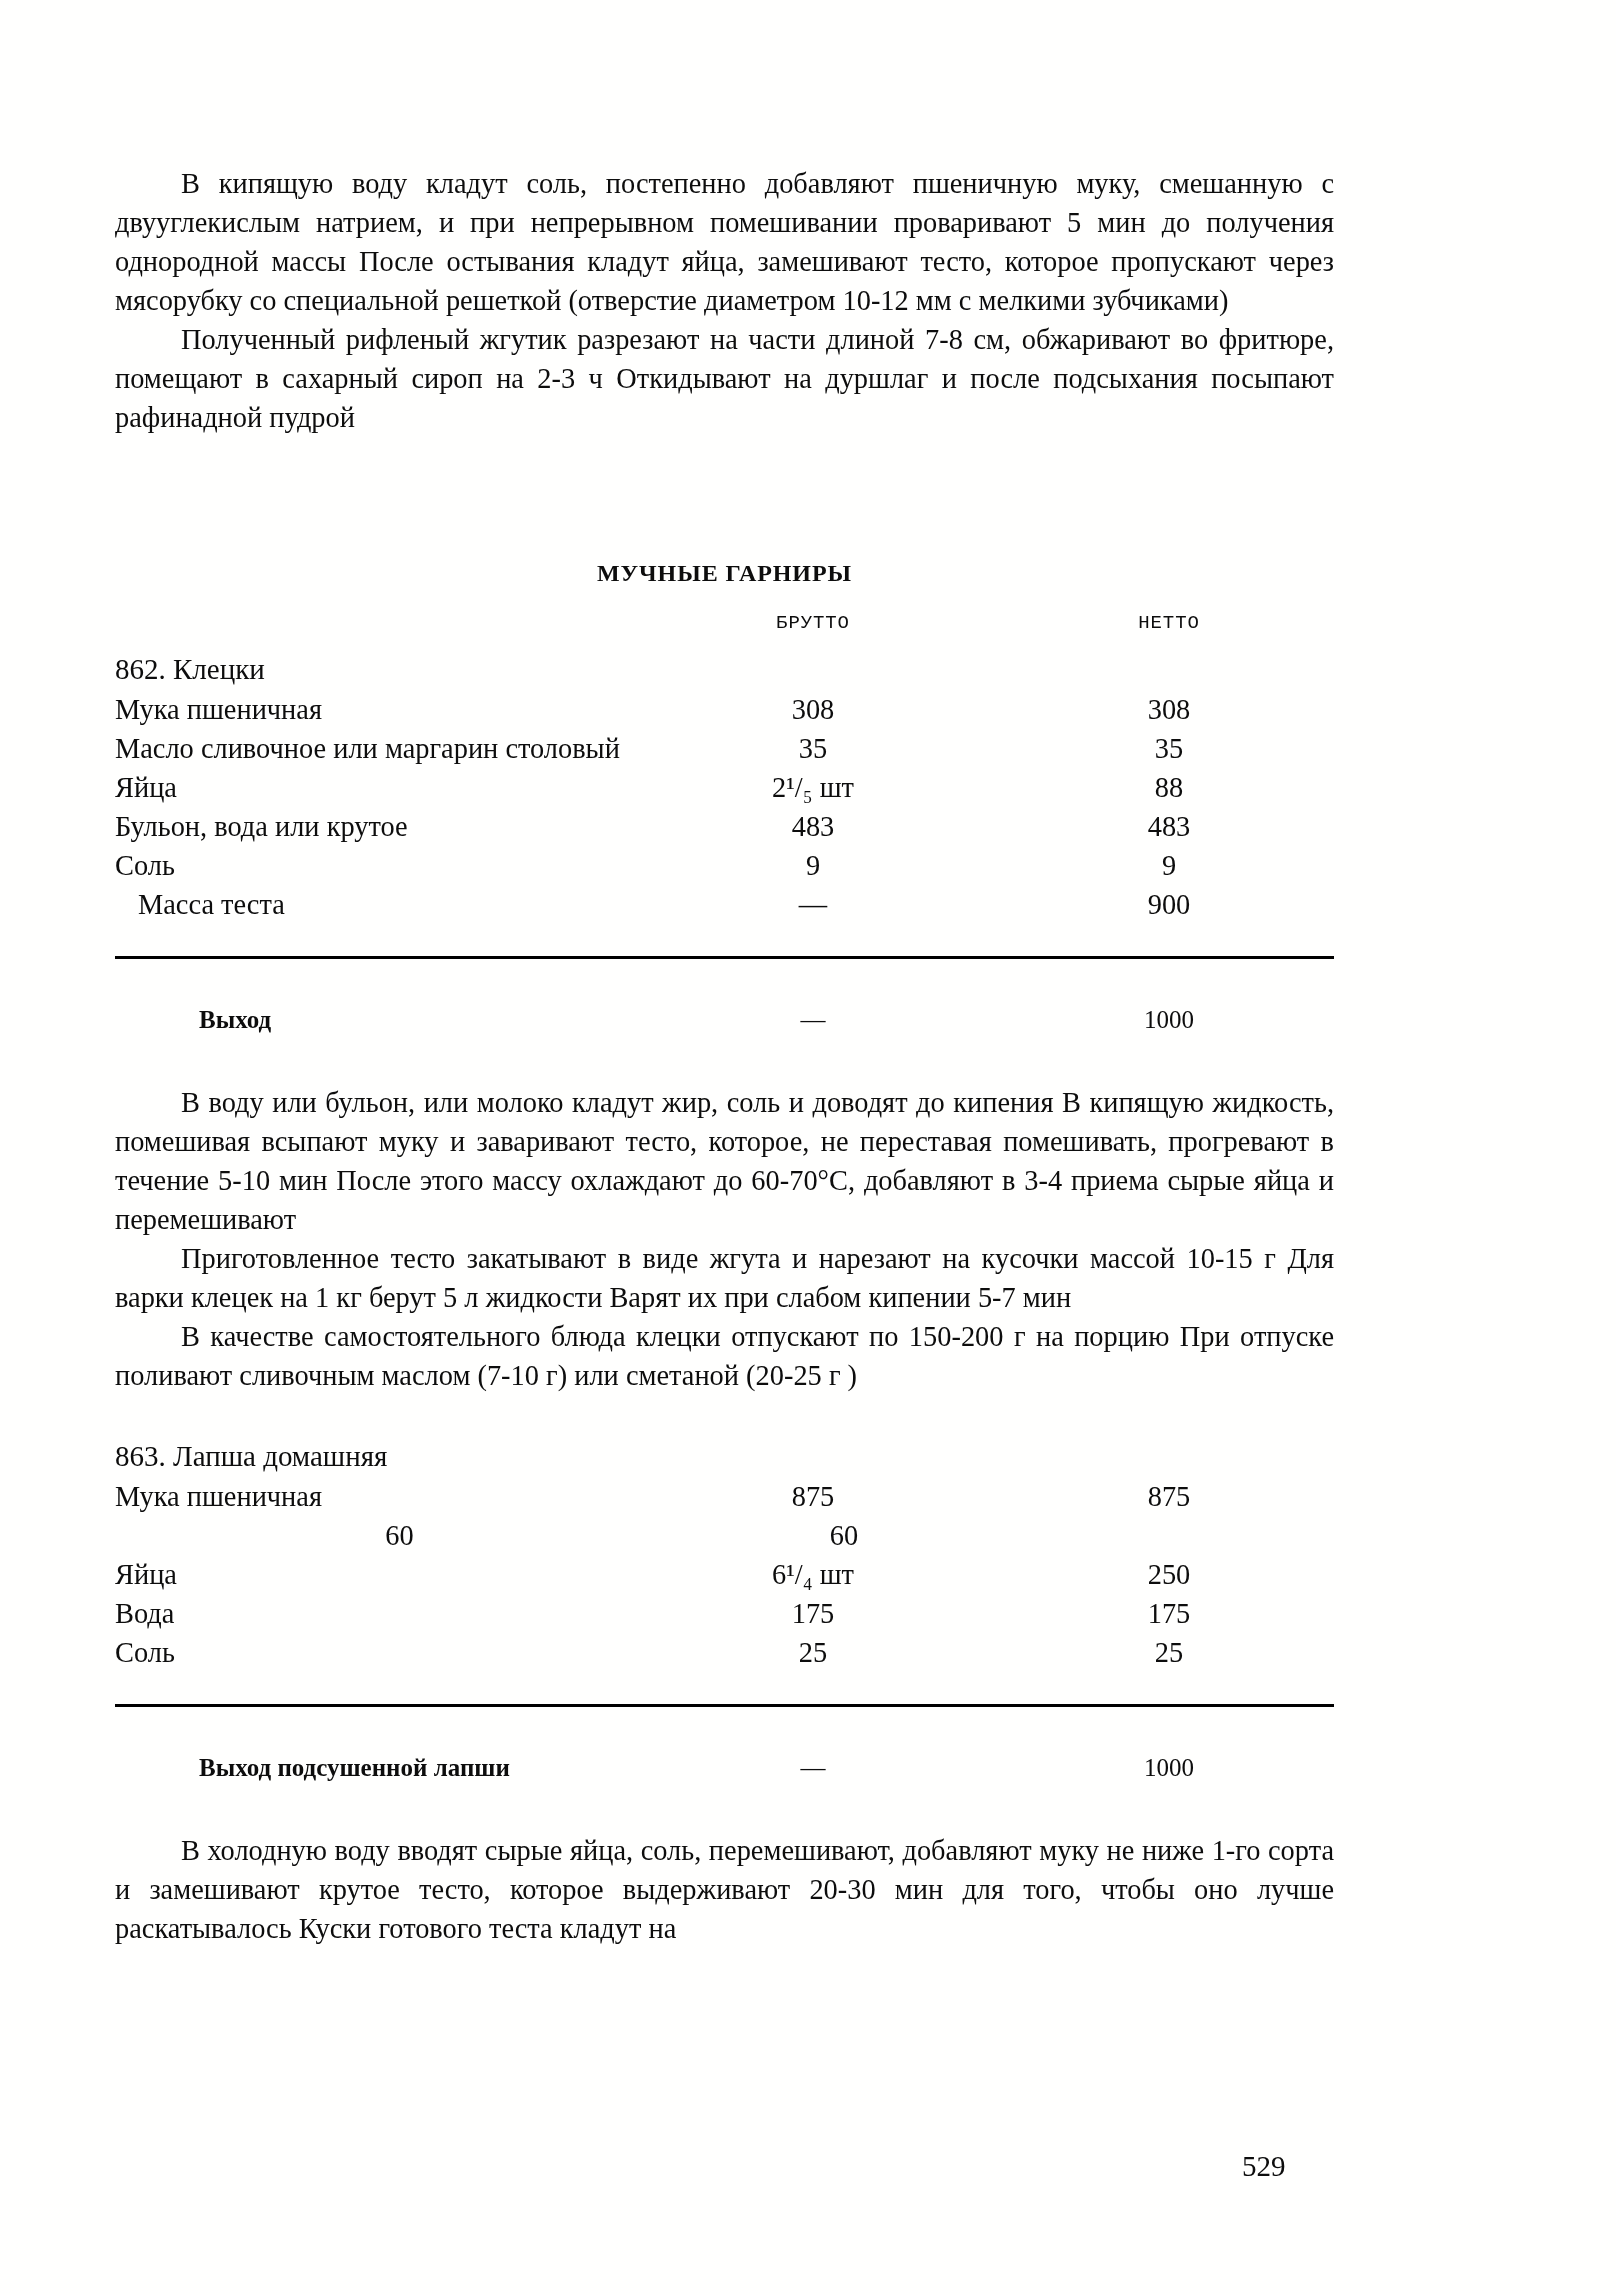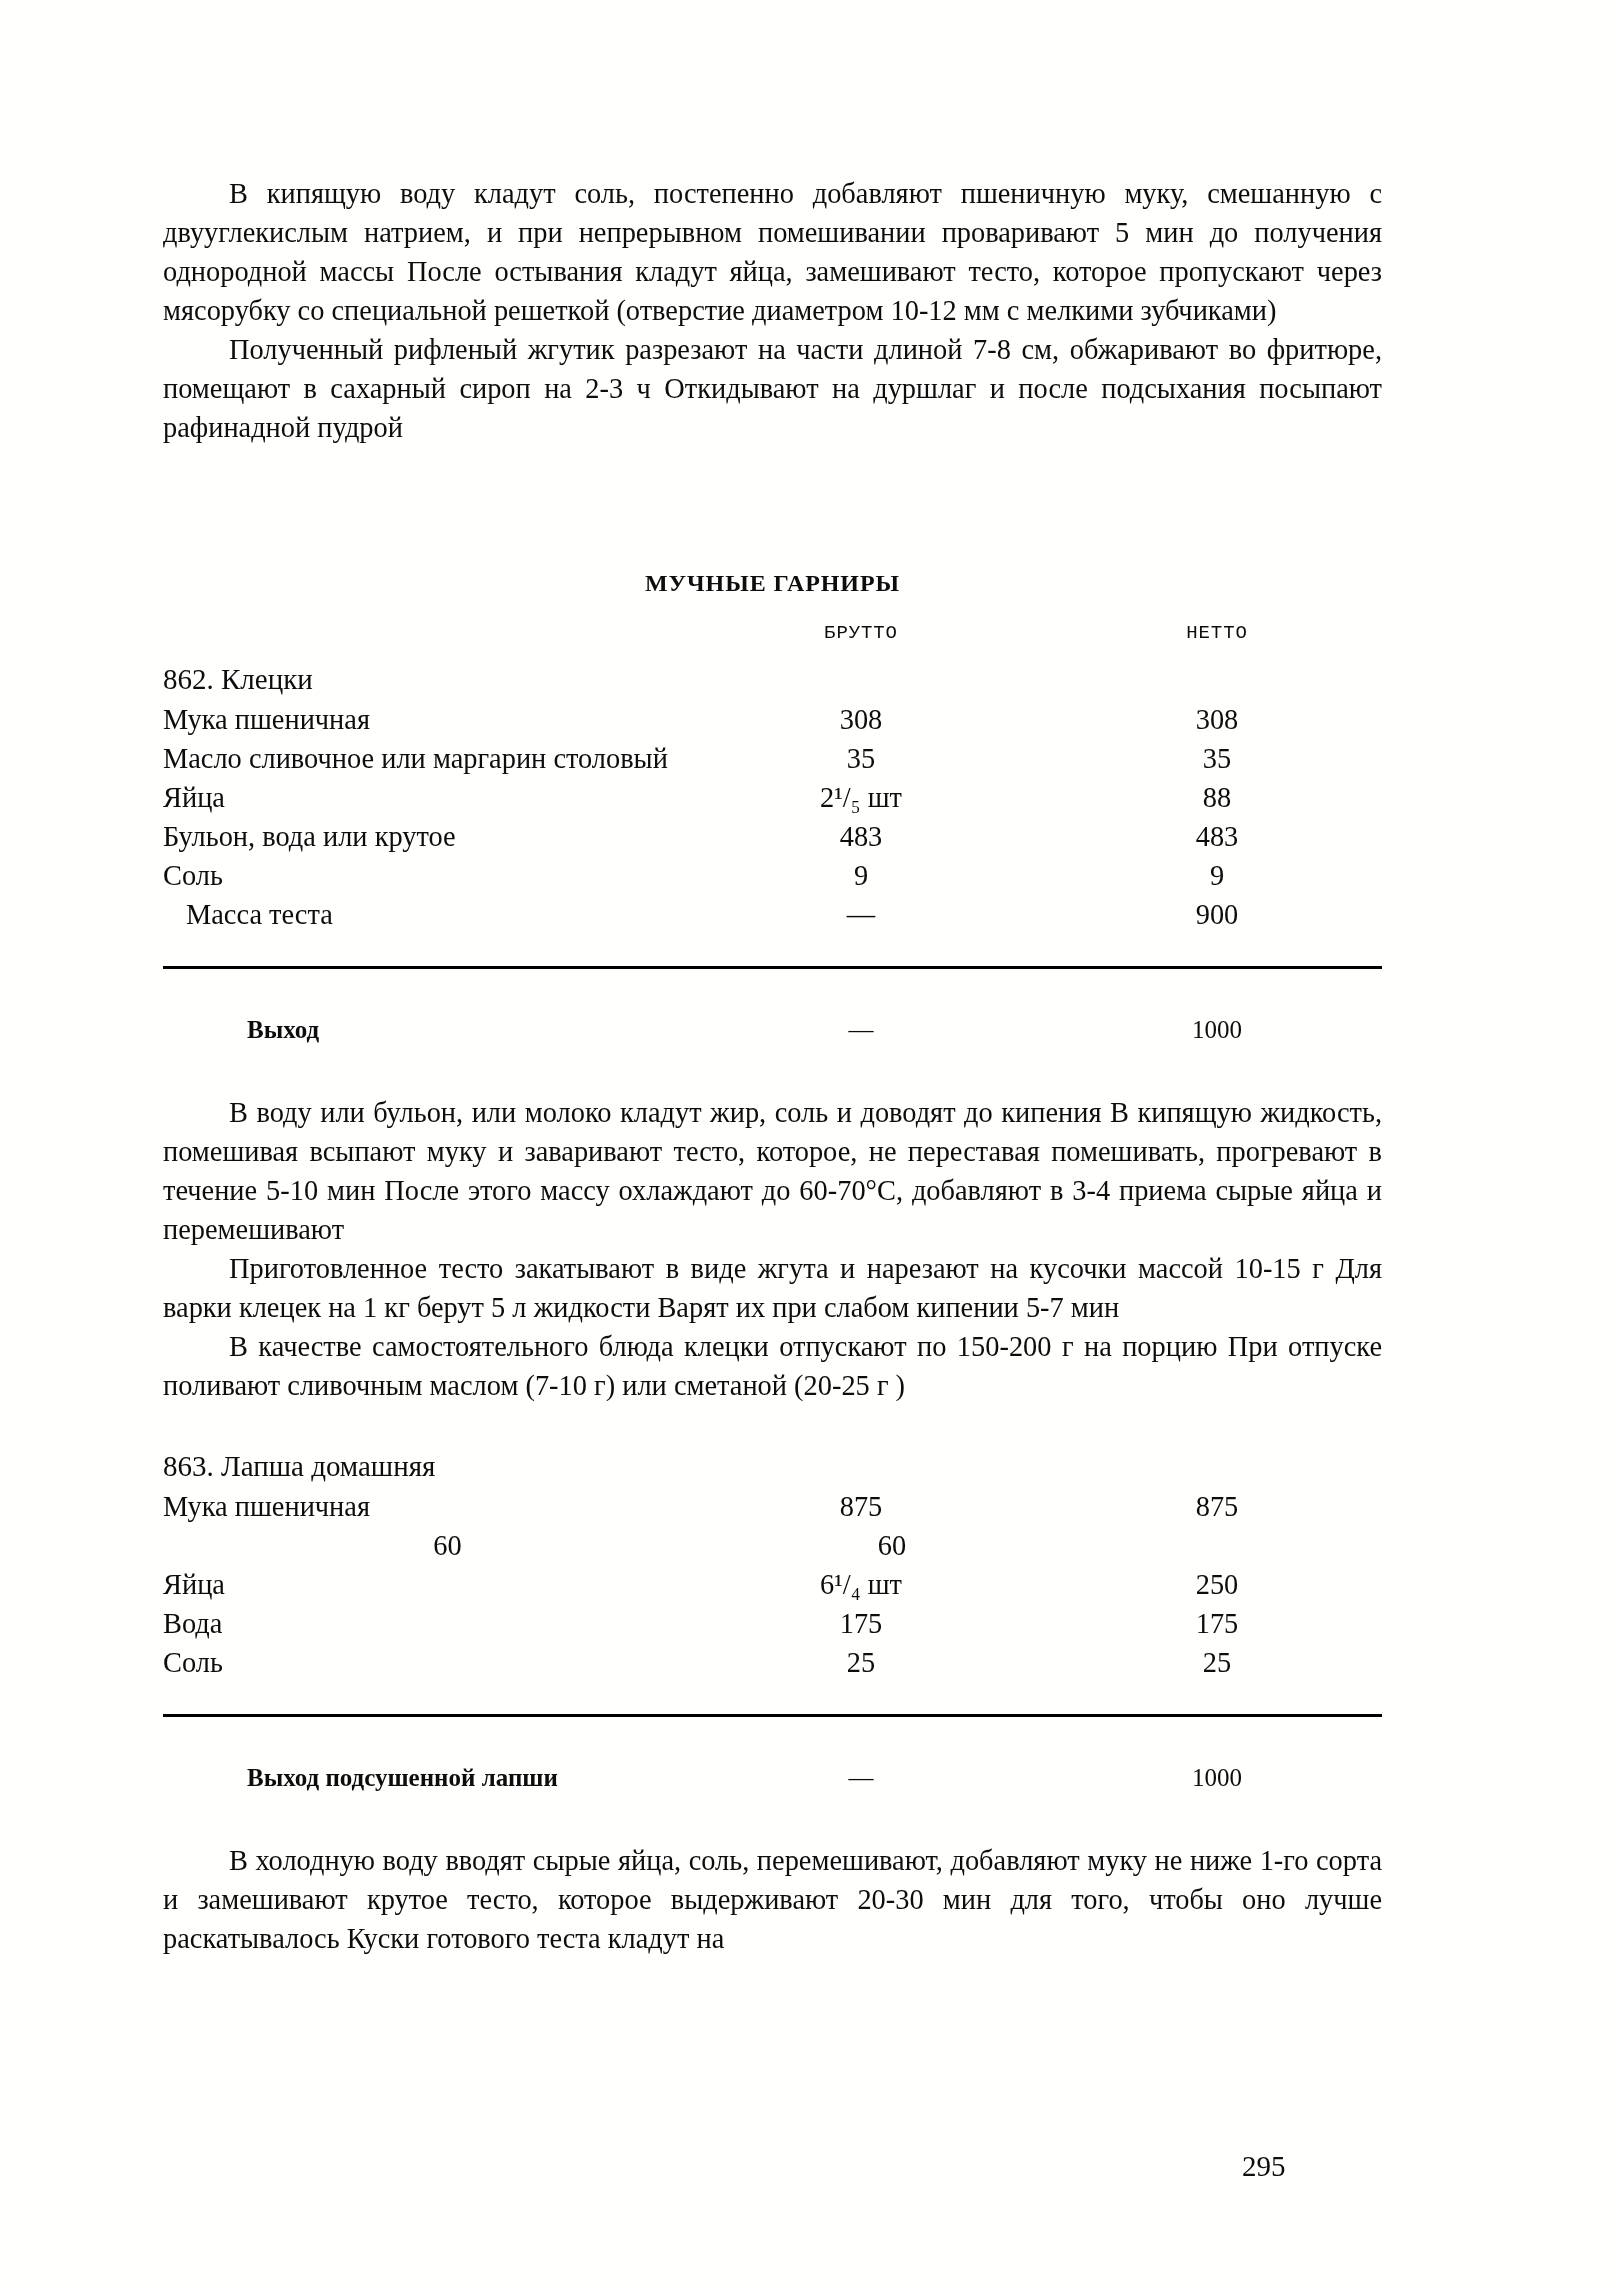--- a/index.html
+++ b/index.html
@@ -8,23 +8,22 @@
     width: 1617px;
     height: 2295px;
     background: #fffffe;
     font-family: "Liberation Serif", "DejaVu Serif", serif;
     color: #0d0d0d;
     overflow: hidden;
   }
   .content {
     position: absolute;
     left: 115px;
-    top: 174px;
+    top: 164px;
     width: 1219px;
-    margin-left: 48px;
   }
   p.body {
     margin: 0;
     font-size: 28.4px;
     line-height: 39px;
     text-align: justify;
   }
   p.indent { text-indent: 66px; }
   h1.section-title {
     margin: 123px 0 23px 0;
@@ -184,15 +183,15 @@
       <div class="tbrutto">—</div>
       <div class="tnetto">1000</div>
     </div>
 
     <div class="spacer-md"></div>
 
     <p class="body indent">В холодную воду вводят сырые яйца, соль, перемешивают, добавляют муку не ниже 1-го сорта и замешивают крутое тесто, которое выдерживают 20-30 мин для того, чтобы оно лучше раскатывалось Куски готового теста кладут на</p>
 
   </div>
 
-  <div class="page-number">295</div>
+  <div class="page-number">529</div>
 </div>
 
 
 </body></html>

